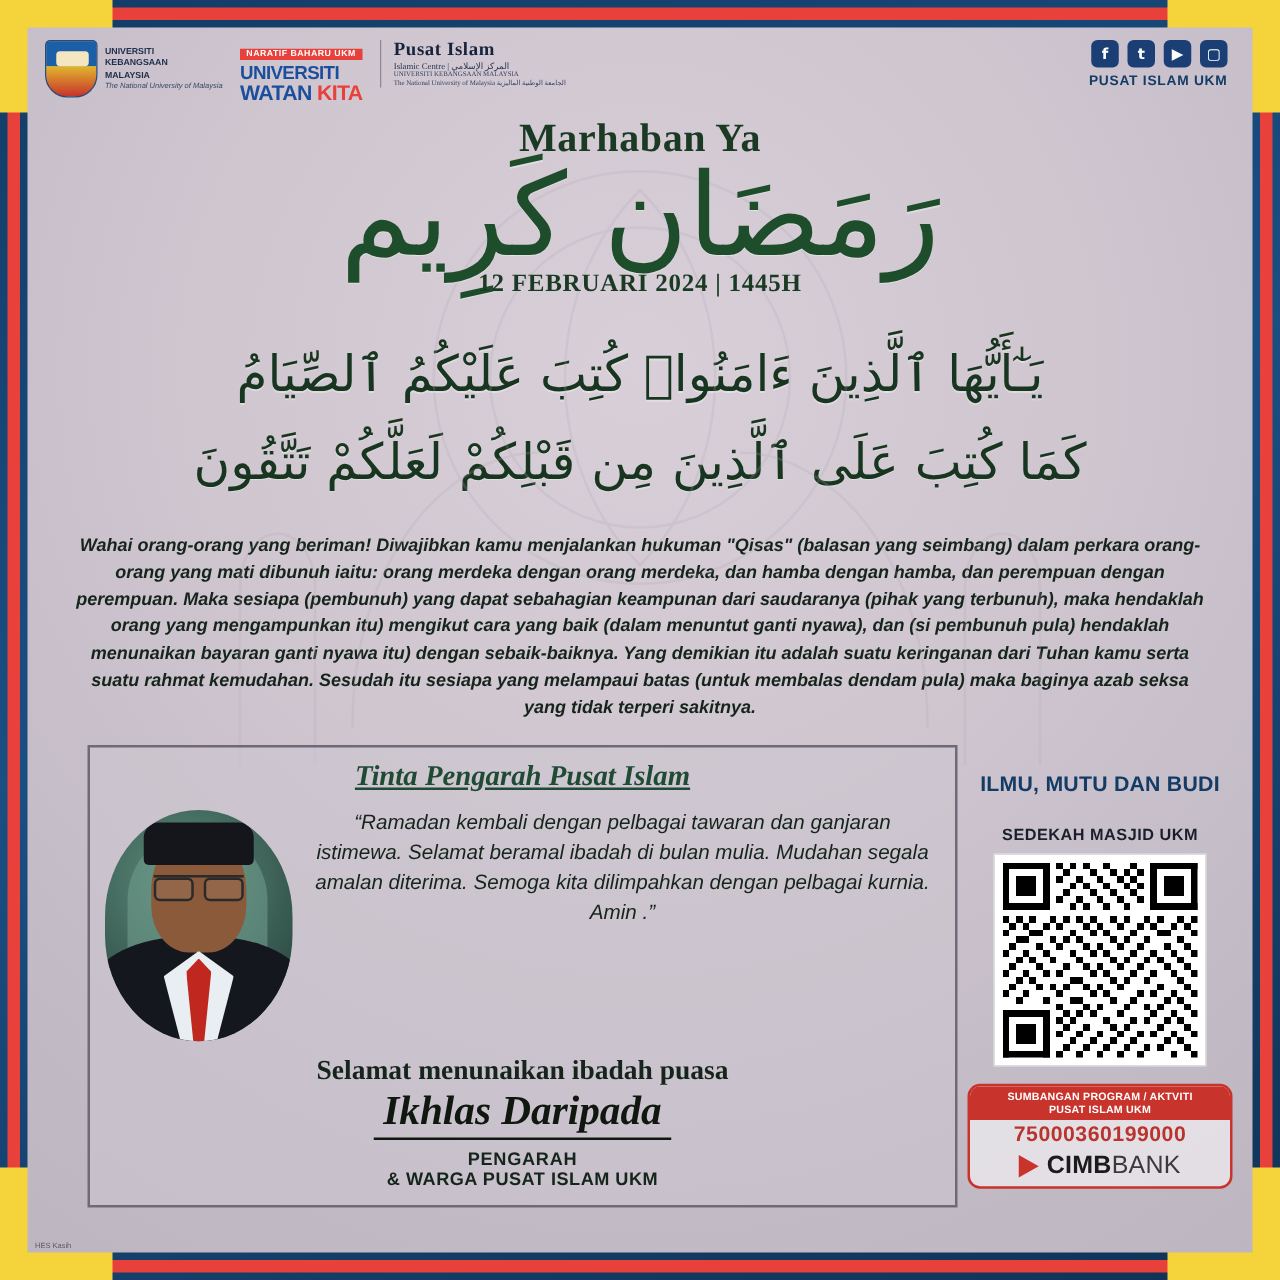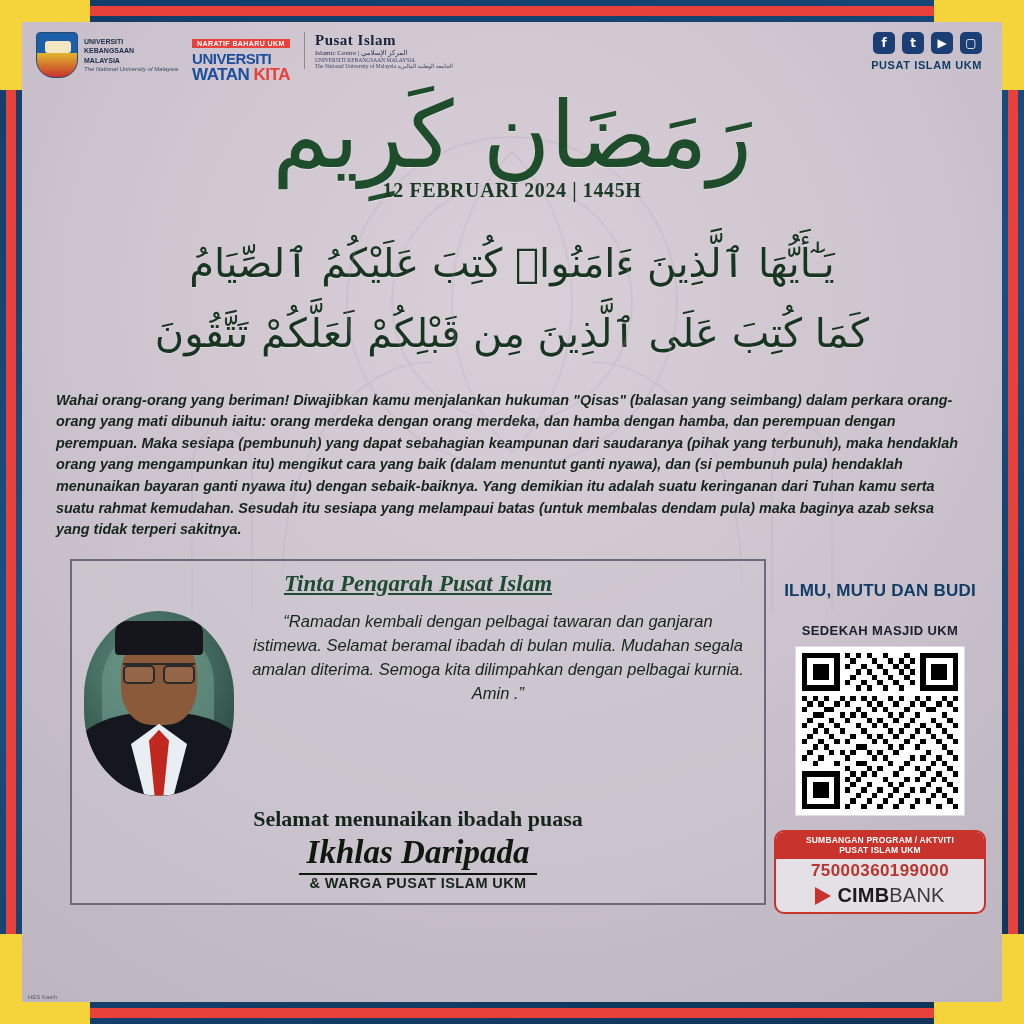--- a/index.html
+++ b/index.html
@@ -138,20 +138,21 @@
     color: #17351f;
     font-size: 40px;
     line-height: 1.75;
     margin: 26px 40px 0 40px;
     text-shadow: 0 1px 0 rgba(255,255,255,.3);
   }
 
   
   .translation {
     margin: 22px 34px 0 34px;
+    text-align: center;
     font-style: italic;
     font-weight: bold;
     font-size: 14.4px;
     line-height: 1.5;
     color: #16251c;
   }
 
   
   .bottom {
     display: flex;
@@ -363,20 +364,21 @@
           <div class="si">f</div>
           <div class="si">t</div>
           <div class="si">▶</div>
           <div class="si">▢</div>
         </div>
         <div class="social-label">PUSAT ISLAM UKM</div>
       </div>
     </div>
 
     <div class="hero">
+      <div class="marhaban">Marhaban Ya</div>
       <div class="ramadan-ar">رَمَضَان كَرِيم</div>
       <div class="hero-date">12 FEBRUARI 2024  |  1445H</div>
     </div>
 
     <div class="ayat">
       <div>يَـٰٓأَيُّهَا ٱلَّذِينَ ءَامَنُوا۟ كُتِبَ عَلَيْكُمُ ٱلصِّيَامُ</div>
       <div>كَمَا كُتِبَ عَلَى ٱلَّذِينَ مِن قَبْلِكُمْ لَعَلَّكُمْ تَتَّقُونَ</div>
     </div>
 
     <div class="translation">Wahai orang-orang yang beriman! Diwajibkan kamu menjalankan hukuman "Qisas" (balasan yang seimbang) dalam perkara orang-orang yang mati dibunuh iaitu: orang merdeka dengan orang merdeka, dan hamba dengan hamba, dan perempuan dengan perempuan. Maka sesiapa (pembunuh) yang dapat sebahagian keampunan dari saudaranya (pihak yang terbunuh), maka hendaklah orang yang mengampunkan itu) mengikut cara yang baik (dalam menuntut ganti nyawa), dan (si pembunuh pula) hendaklah menunaikan bayaran ganti nyawa itu) dengan sebaik-baiknya. Yang demikian itu adalah suatu keringanan dari Tuhan kamu serta suatu rahmat kemudahan. Sesudah itu sesiapa yang melampaui batas (untuk membalas dendam pula) maka baginya azab seksa yang tidak terperi sakitnya.</div>
@@ -393,20 +395,21 @@
             <div class="songkok"></div>
             <div class="glasses"></div>
             <div class="shirt"></div>
             <div class="tie"></div>
           </div>
           <div class="quote">“Ramadan kembali dengan pelbagai tawaran dan ganjaran istimewa. Selamat beramal ibadah di bulan mulia. Mudahan segala amalan diterima. Semoga kita dilimpahkan dengan pelbagai kurnia. Amin .”</div>
         </div>
         <div class="closing">
           <div class="selamat">Selamat menunaikan ibadah puasa</div>
           <div><span class="ikhlas">Ikhlas Daripada</span></div>
+          <div class="pengarah">PENGARAH</div>
           <div class="warga">&amp; WARGA PUSAT ISLAM UKM</div>
         </div>
       </div>
 
       <div class="right-col">
         <div class="motto">ILMU, MUTU DAN BUDI</div>
         <div class="sedekah-label">SEDEKAH MASJID UKM</div>
 
         <div class="qr">
           <svg viewBox="0 0 29 29" xmlns="http://www.w3.org/2000/svg" shape-rendering="crispEdges">

